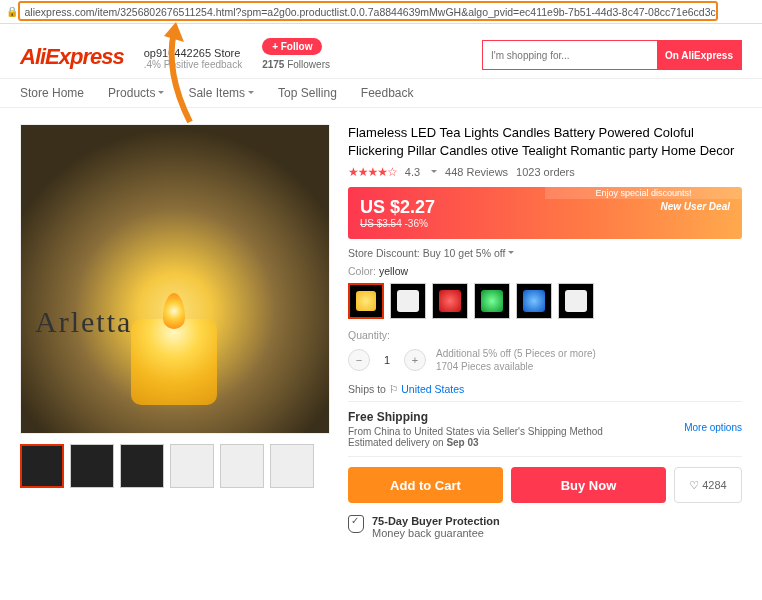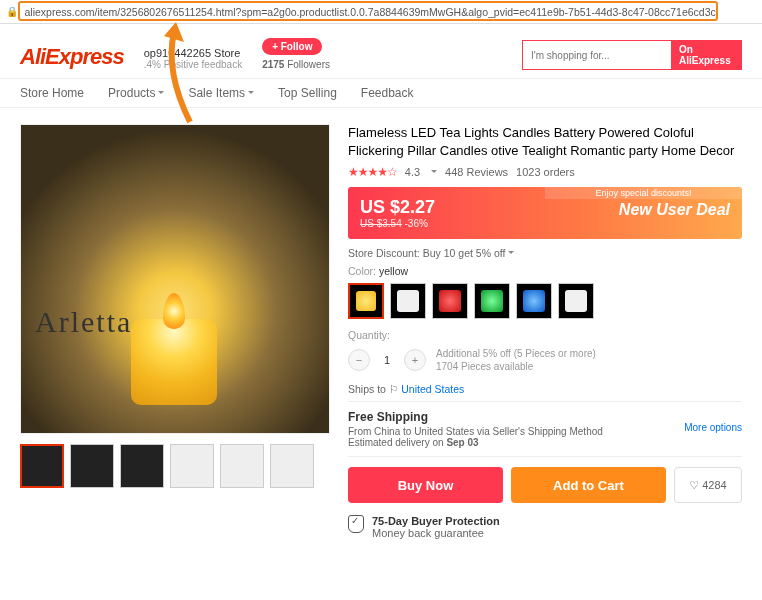--- a/index.html
+++ b/index.html
@@ -10,21 +10,21 @@
 .url-box{position:absolute;left:18px;top:1px;border:2px solid #f08519;border-radius:3px;height:20px;width:700px;pointer-events:none}
 .arrow{position:absolute;top:22px;left:160px;z-index:10;pointer-events:none}
 .arrow-line{stroke:#f08519;stroke-width:6;fill:none}
 .header{display:flex;align-items:flex-end;padding:14px 20px 8px;gap:20px}
 .logo{color:#e62e04;font-weight:800;font-size:22px;letter-spacing:-1px;font-style:italic}
 .store-info{font-size:11px}
 .store-name{color:#333;font-weight:500}
 .feedback{color:#999;font-size:10px}
 .follow-btn{background:#fd384f;color:#fff;border-radius:11px;padding:3px 10px;font-size:10px;font-weight:600;display:inline-block}
 .followers{color:#666;font-size:10px;margin-top:4px}
-.search-wrap{margin-left:auto;border:1.5px solid #fd384f;display:flex;height:30px;width:220px}
+.search-wrap{margin-left:auto;border:1.5px solid #fd384f;display:flex;height:30px;width:260px}
 .search-input{border:none;padding:0 8px;font-size:10px;flex:1;color:#999}
 .search-btn{background:#fd384f;color:#fff;padding:0 8px;font-size:10px;font-weight:600;display:flex;align-items:center}
 .nav{border-top:1px solid #eee;border-bottom:1px solid #eee;padding:0 20px;display:flex;gap:24px;height:30px;align-items:center}
 .nav-item{color:#666;font-size:12px;cursor:pointer}
 .main{display:flex;padding:16px 20px;gap:18px}
 .gallery{width:310px}
 .gallery-main{width:310px;height:310px;background:radial-gradient(circle at 50% 60%,#fbe07a 0%,#f5c842 15%,#8a6e3a 42%,#3a2f1a 75%);position:relative;border:1px solid #eee}
 .gallery-main::before{content:"Arletta";position:absolute;left:14px;top:180px;font-family:serif;font-size:30px;color:#333;letter-spacing:2px}
 .candle{position:absolute;bottom:28px;left:110px;width:86px;height:86px;background:radial-gradient(circle at 50% 15%,#fff8c0 0%,#ffd84a 30%,#f5b820 60%,#e09a10 100%);border-radius:10px}
 .flame{position:absolute;top:-26px;left:32px;width:22px;height:36px;background:radial-gradient(circle,#fffacd 0%,#ffcf3a 40%,#ff9b1a 80%);border-radius:50% 50% 50% 50%/70% 70% 30% 30%}
@@ -33,21 +33,21 @@
 .thumb.sel{border:2px solid #e62e04}
 .thumb.light{background:#eee}
 .details{flex:1;font-size:11px}
 .title{font-size:13px;color:#000000;line-height:1.35;margin-bottom:6px}
 .rating-row{display:flex;align-items:center;gap:8px;color:#666;margin-bottom:8px}
 .stars{color:#ff4747;font-size:12px;letter-spacing:-1px}
 .price-box{background:linear-gradient(90deg,#fd384f 0%,#ff7a45 60%,#ffa94d 100%);color:#fff;padding:10px 12px;border-radius:3px;position:relative;margin-bottom:8px}
 .price-banner{position:absolute;top:0;right:0;left:50%;font-size:9px;text-align:center;background:rgba(255,255,255,.15);padding:1px 0}
 .price{font-size:18px;font-weight:700}
 .old-price{font-size:10px;opacity:.9}
-.new-user{position:absolute;right:12px;top:14px;font-style:italic;font-weight:700;font-size:16px;text-align:right}
+.new-user{position:absolute;right:12px;top:14px;font-style:italic;font-weight:700;font-size:10px;text-align:right}
 .store-disc{color:#666;margin-bottom:6px;font-size:10.5px}
 .coupon-row{display:flex;gap:6px;align-items:center;margin-bottom:10px}
 .coupon-tag{background:#fd384f;color:#fff;font-size:10px;padding:3px 6px}
 .coupon-tag.orange{background:#ff7a1a}
 .get-coupons{color:#0073e6;font-size:10.5px}
 .label{color:#999;font-size:10.5px;margin-bottom:6px}
 .swatches{display:flex;gap:6px;margin-bottom:10px}
 .swatch{width:36px;height:36px;border:1px solid #ccc;background:#000;cursor:pointer;position:relative}
 .swatch.sel{border:2px solid #e62e04}
 .swatch::after{content:"";position:absolute;inset:6px;border-radius:3px}
@@ -177,22 +177,22 @@
     <div class="ships-to"><span>Ships to</span> <span>⚐</span> <span class="loc">United States</span></div>
 
     <div class="ship-box">
       <div class="ship-title">Free Shipping</div>
       <div class="ship-line">From China to United States via Seller's Shipping Method</div>
       <div class="ship-line"><span>Estimated delivery on </span><b>Sep 03</b></div>
       <span class="more-opt">More options</span>
     </div>
 
     <div class="action-row">
+      <div class="btn btn-cart">Add to Cart</div>
       <div class="btn btn-buy">Buy Now</div>
-      <div class="btn btn-cart">Add to Cart</div>
       <div class="btn btn-like"><span>♡</span>&nbsp;<span>4284</span></div>
     </div>
 
     <div class="protect">
       <div class="shield"></div>
       <div>
         <div style="font-weight:700;color:#333">75-Day Buyer Protection</div>
         <div>Money back guarantee</div>
       </div>
     </div>

